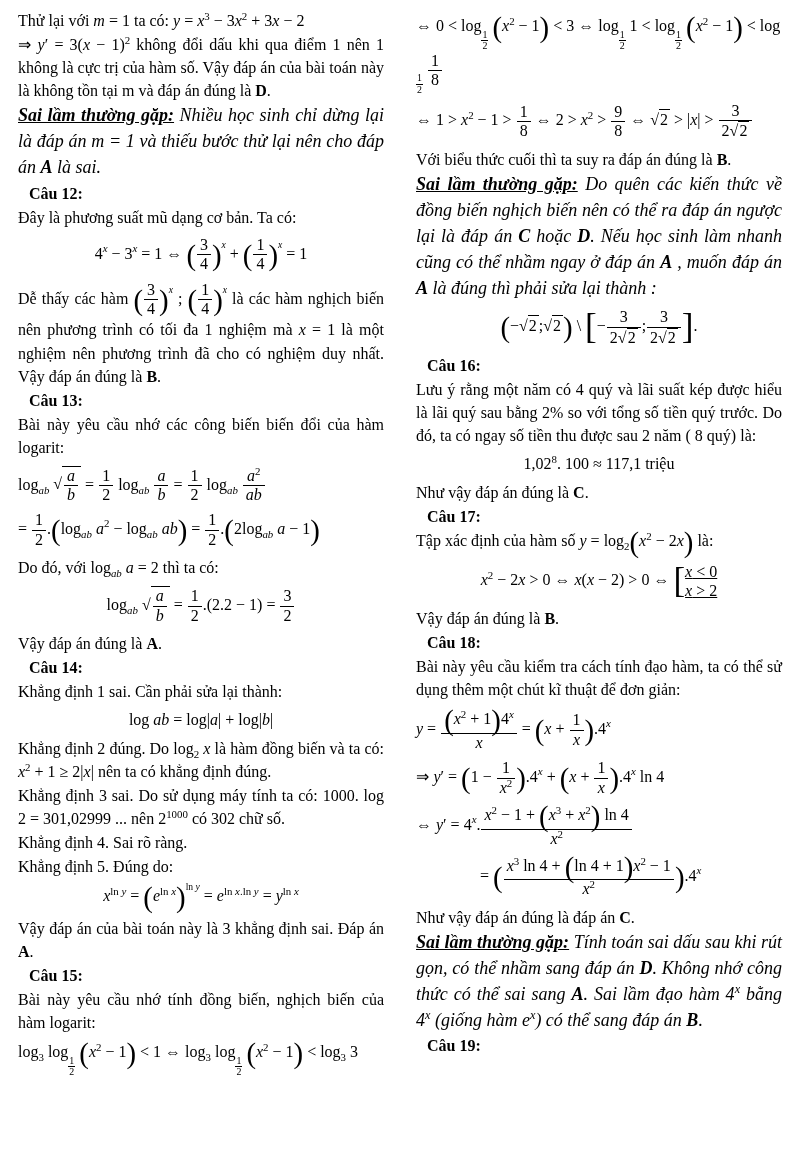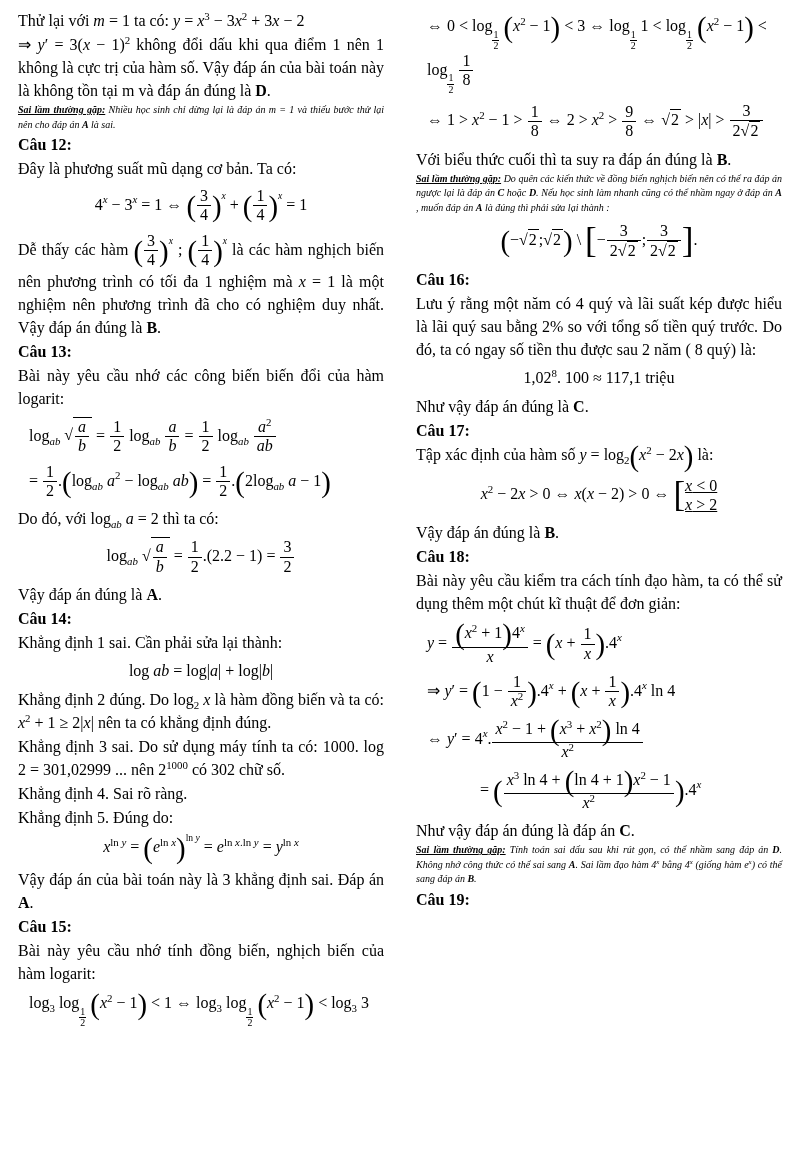--- a/index.html
+++ b/index.html
@@ -7,24 +7,24 @@
   body {
     width:800px; height:1149px; overflow:hidden;
     color:#000;
     font-family:"Liberation Serif", serif;
     font-size:16px;
   }
   .page { display:flex; gap:32px; padding:8px 18px 0 18px; }
   .col { flex:1; min-width:0; }
 
   .para { text-align:justify; line-height:1.44; margin:1px 0; }
-  .hd   { font-weight:bold; line-height:1.44; margin:1px 0; }
-  .mist { font-style:italic; text-align:justify; line-height:1.44; margin:1px 0; font-size:10px; }
+  .hd   { font-weight:bold; line-height:1.44; margin:1px 11px; }
+  .mist { font-style:italic; text-align:justify; line-height:1.44; margin:1px 0; font-size:18px; }
   .fm   { text-align:center; line-height:1.25; margin:7px 0; }
-  .fml  { text-align:left;  line-height:1.25; margin:7px 11px; }
+  .fml  { text-align:left;  line-height:1.25; margin:7px 0; }
   .ind  { margin-left:64px; }
 
   
   sup, sub { font-size:0.68em; line-height:0; }
   sup i, sub i { letter-spacing:0; }
   .fr { display:inline-block; vertical-align:middle; text-align:center; line-height:1.15; padding:0 1px; }
   .fr .nu { display:block; border-bottom:1px solid #000; padding:0 3px; }
   .fr .de { display:block; padding:0 3px; }
   .sfr { display:inline-block; text-align:center; line-height:1.05; font-size:0.62em; }
   .sfr .nu { display:block; border-bottom:1px solid #000; padding:0 1px; }

